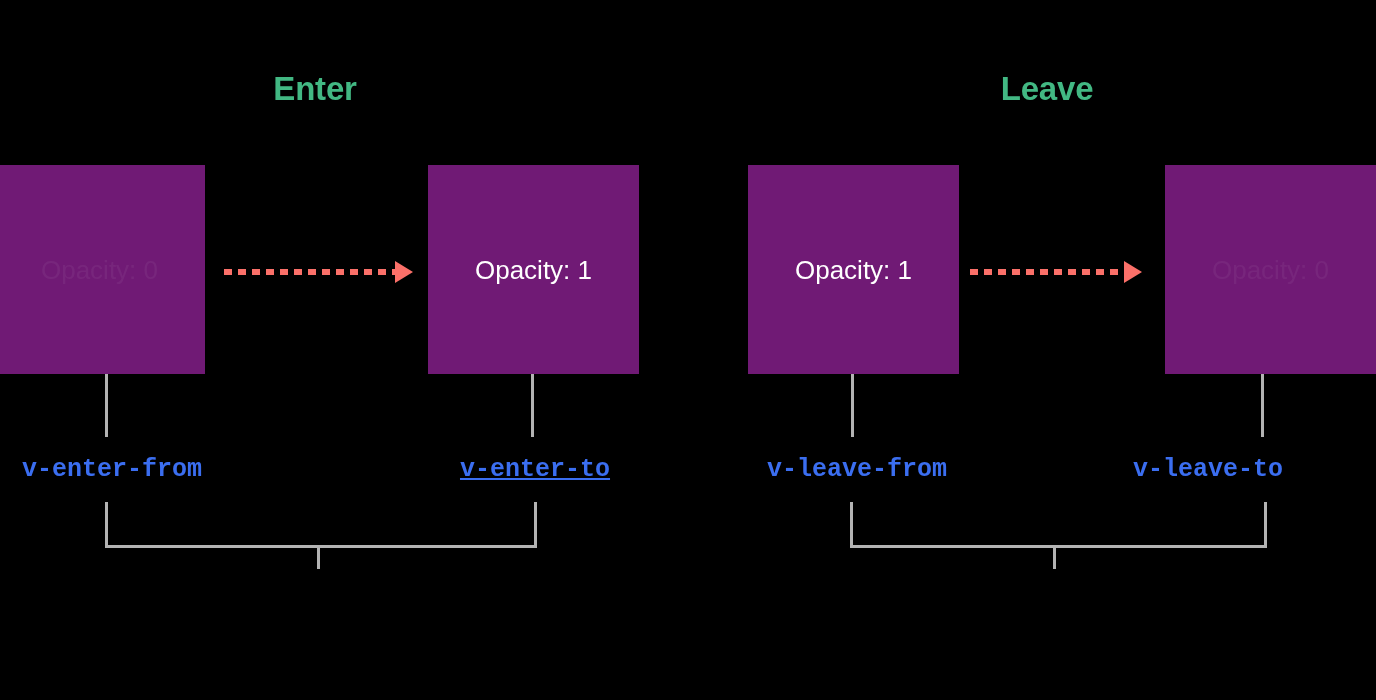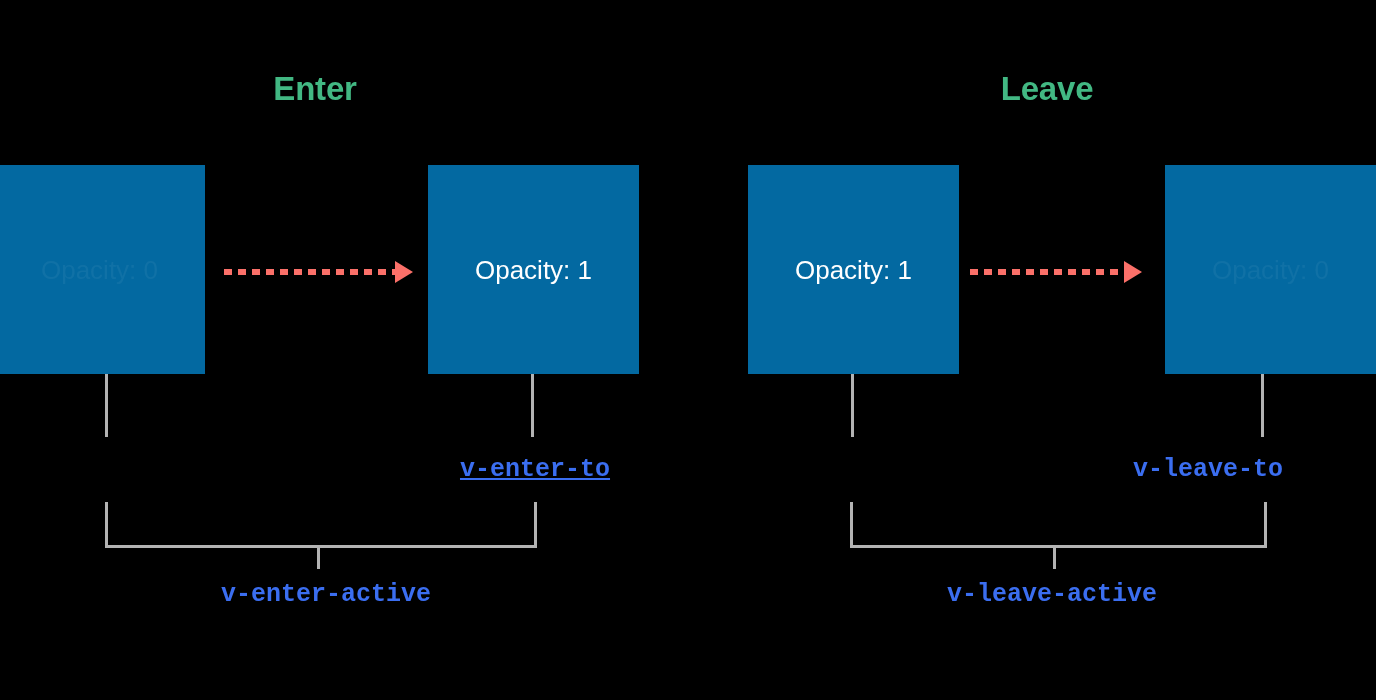--- a/index.html
+++ b/index.html
@@ -34,21 +34,21 @@
   }
   #title-enter { left: 315px; top: 72px; }
   #title-leave { left: 1047px; top: 72px; }
 
   
   .state-box {
     position: absolute;
     top: 165px;
     width: 211px;
     height: 209px;
-    background: #0369a1;
+    background: #701a75;
     display: flex;
     align-items: center;
     justify-content: center;
   }
   .state-box .box-label {
     font-family: "Liberation Sans", sans-serif;
     font-size: 26px;
     line-height: 1;
     color: #ffffff;
     white-space: nowrap;
@@ -161,43 +161,43 @@
     <div class="arrow-head"></div>
   </div>
 
   <div id="box-enter-to" class="state-box">
     <span class="box-label">Opacity: 1</span>
   </div>
 
   <div id="stem-enter-from" class="stem"></div>
   <div id="stem-enter-to" class="stem"></div>
 
+  <div id="label-enter-from" class="class-label endpoint">v-enter-from</div>
   <div id="label-enter-to" class="class-label endpoint">v-enter-to</div>
 
   <div id="bracket-enter" class="bracket"></div>
   <div id="bracket-stem-enter" class="bracket-stem"></div>
-  <div id="label-enter-active" class="class-label active">v-enter-active</div>
 
   <div id="title-leave" class="section-title">Leave</div>
 
   <div id="box-leave-from" class="state-box">
     <span class="box-label">Opacity: 1</span>
   </div>
 
   <div id="arrow-leave" class="arrow">
     <div class="dash-line"></div>
     <div class="arrow-head"></div>
   </div>
 
   <div id="box-leave-to" class="state-box faded">
     <span class="box-label">Opacity: 0</span>
   </div>
 
   <div id="stem-leave-from" class="stem"></div>
   <div id="stem-leave-to" class="stem"></div>
 
+  <div id="label-leave-from" class="class-label endpoint">v-leave-from</div>
   <div id="label-leave-to" class="class-label endpoint">v-leave-to</div>
 
   <div id="bracket-leave" class="bracket"></div>
   <div id="bracket-stem-leave" class="bracket-stem"></div>
-  <div id="label-leave-active" class="class-label active">v-leave-active</div>
 
 </div>
 
 </body></html>

